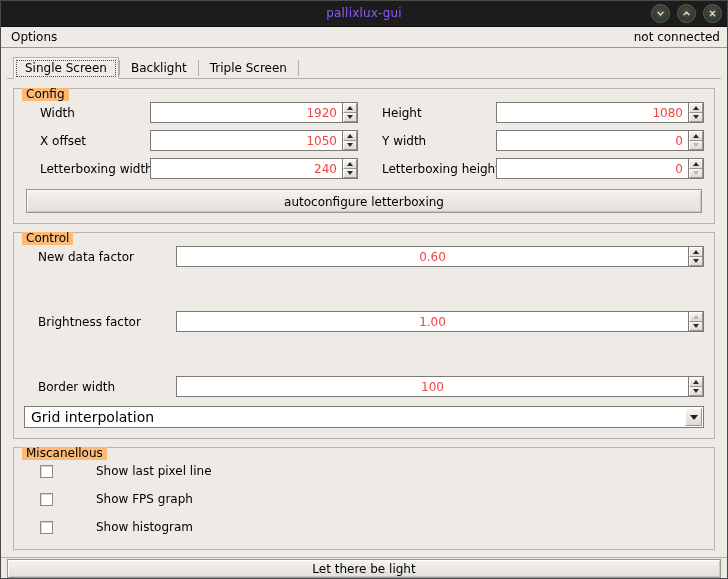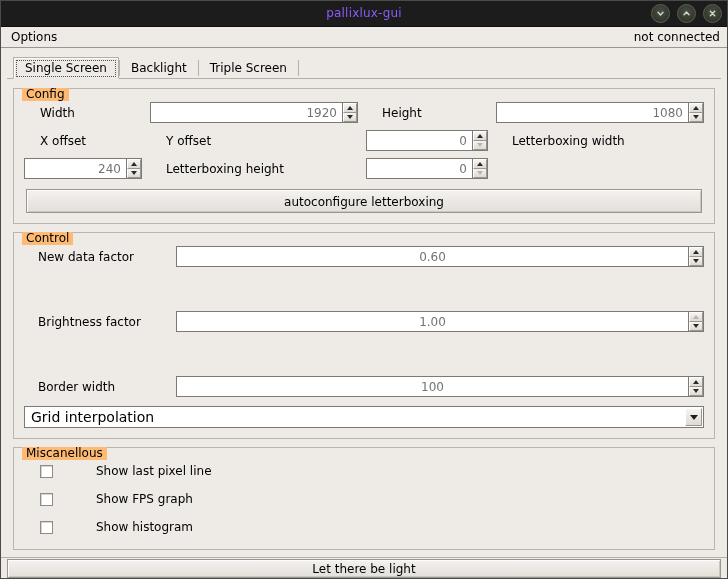--- a/index.html
+++ b/index.html
@@ -191,21 +191,21 @@
   .spin {
     display: flex;
     align-items: stretch;
     height: 21px;
   }
   .spin input {
     flex: 1;
     min-width: 0;
     font-family: "DejaVu Sans", "Liberation Sans", sans-serif;
     font-size: 12px;
-    color: #737373;
+    color: #ef4444;
     background: #ffffff;
     border: 1px solid #7d7a75;
     border-right: none;
     box-sizing: border-box;
     padding: 0 5px;
     outline: none;
   }
   .spin input.num-right { text-align: right; }
   .spin input.num-left  { text-align: center; }
 
@@ -426,22 +426,33 @@
               <div class="step">
                   <span class="arrow-up"></span>
                 </div>
               <div class="step">
                   <span class="arrow-dn"></span>
                 </div>
             </div>
           </div>
 
           <div class="flabel">X offset</div>
-
-          <div class="flabel">Y offset</div>
+          <div class="spin">
+            <input class="num-right" type="text" value="1050" style="">
+            <div class="steppers">
+              <div class="step">
+                  <span class="arrow-up"></span>
+                </div>
+              <div class="step">
+                  <span class="arrow-dn"></span>
+                </div>
+            </div>
+          </div>
+
+          <div class="flabel">Y width</div>
           <div class="spin">
             <input class="num-right" type="text" value="0" style="">
             <div class="steppers">
               <div class="step">
                   <span class="arrow-up"></span>
                 </div>
               <div class="step disabled">
                   <span class="arrow-dn"></span>
                 </div>
             </div>

